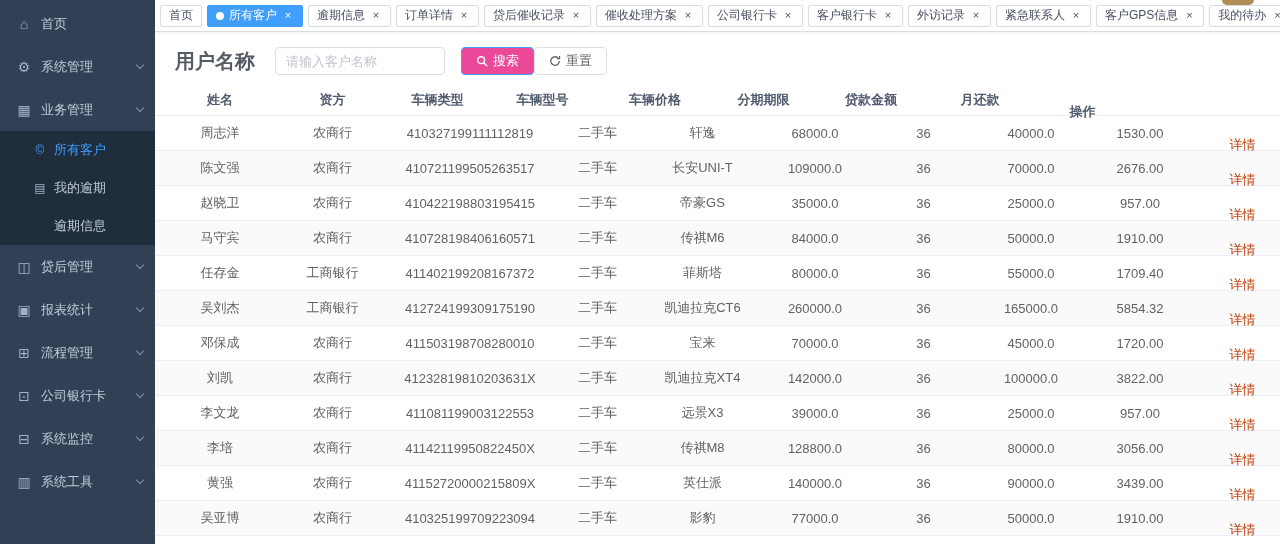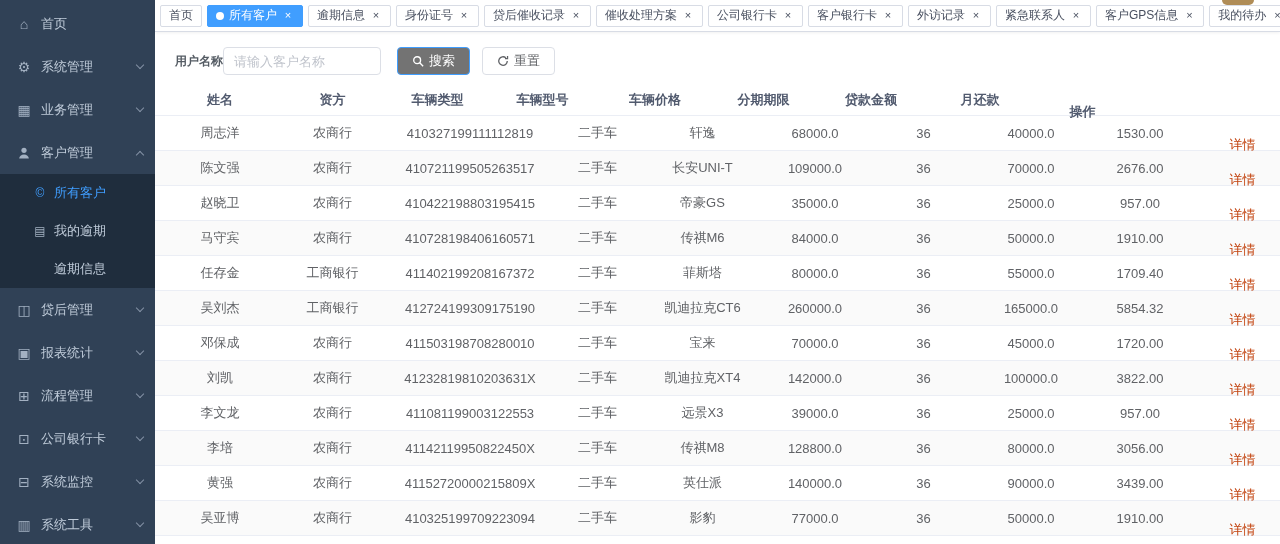--- a/index.html
+++ b/index.html
@@ -36,28 +36,28 @@
     border-radius:2px; cursor:pointer; flex:0 0 auto; }
   .tab .dot { width:8px; height:8px; border-radius:50%; background:#fff; margin-right:5px; }
   .tab .tab-x { margin-left:5px; font-size:11px; color:inherit; width:12px; height:12px;
     line-height:11px; text-align:center; border-radius:50%; }
   .tab.active { background:#409eff; border-color:#409eff; color:#fff; }
   .avatar-frag { position:absolute; top:0; right:26px; width:32px; height:5px;
     background:#b08d57; border-radius:0 0 5px 5px; }
 
   
   .searchrow { display:flex; align-items:center; padding:15px 0 10px 20px; }
-  .flabel { font-size:12px; font-weight:bold; color:#555c64; margin-right:0; }
-  .finput { width:158px; height:28px; border:1px solid #dcdfe6; border-radius:4px;
+  .flabel { font-size:20px; font-weight:bold; color:#555c64; margin-right:20px; }
+  .finput { width:170px; height:28px; border:1px solid #dcdfe6; border-radius:4px;
     font-size:13px; padding:0 10px; color:#606266; outline:none; }
   .finput::placeholder { color:#c0c4cc; }
   .btn { height:28px; display:inline-flex; align-items:center; gap:5px; font-size:13px;
     padding:0 14px; border-radius:4px; cursor:pointer; border:1px solid transparent; }
-  .btn.primary { background:#737373; border-color:#409eff; color:#fff; margin-left:16px; }
-  .btn.plain { background:#fff; border-color:#dcdfe6; color:#606266; margin-left:12px; }
+  .btn.primary { background:#ec4899; border-color:#409eff; color:#fff; margin-left:16px; }
+  .btn.plain { background:#fff; border-color:#dcdfe6; color:#606266; margin-left:0; }
   .btn svg { display:block; }
 
   
   .table { width:1125px; font-size:13px; }
   .trow { display:flex; height:35px; align-items:center; border-bottom:1px solid #ebeef5;text-align:center; }
   .thead .trow { height:31px; border-bottom:1px solid #ebeef5; }
   .thead .cell { color:#515a6e; font-weight:bold; }
   .tbody .trow:nth-child(even) { background:#fafafa; }
   .cell { padding-left:20px; color:#606266; white-space:nowrap; overflow:hidden; }
   .c0{width:110px;} .c1{width:115px;} .c2{width:160px;} .c3{width:95px;} .c4{width:115px;}
@@ -79,31 +79,20 @@
         <span class="slabel">系统管理</span>
         <span class="chev down"></span>
 
       </li>
       <li class="sitem">
         <span class="mi">▦</span>
         <span class="slabel">业务管理</span>
         <span class="chev down"></span>
 
       </li>
-      <li class="sitem">
-        <span class="mi">
-          <svg width="14" height="14" viewBox="0 0 14 14">
-            <circle cx="7" cy="4.3" r="2.6" fill="currentColor"></circle>
-            <path d="M2.2 12.6c0-2.6 2.1-4.2 4.8-4.2s4.8 1.6 4.8 4.2z" fill="currentColor"></path>
-          </svg>
-        </span>
-        <span class="slabel">客户管理</span>
-
-        <span class="chev up"></span>
-      </li>
       <li class="sitem sub active">
         <span class="mi">©</span>
         <span class="slabel">所有客户</span>
 
       </li>
       <li class="sitem sub">
         <span class="mi">▤</span>
         <span class="slabel">我的逾期</span>
 
       </li>
@@ -164,21 +153,21 @@
         <span>所有客户</span>
         <span class="tab-x">×</span>
       </span>
       <span class="tab">
 
         <span>逾期信息</span>
         <span class="tab-x">×</span>
       </span>
       <span class="tab">
 
-        <span>身份证号</span>
+        <span>订单详情</span>
         <span class="tab-x">×</span>
       </span>
       <span class="tab">
 
         <span>贷后催收记录</span>
         <span class="tab-x">×</span>
       </span>
       <span class="tab">
 
         <span>催收处理方案</span>

